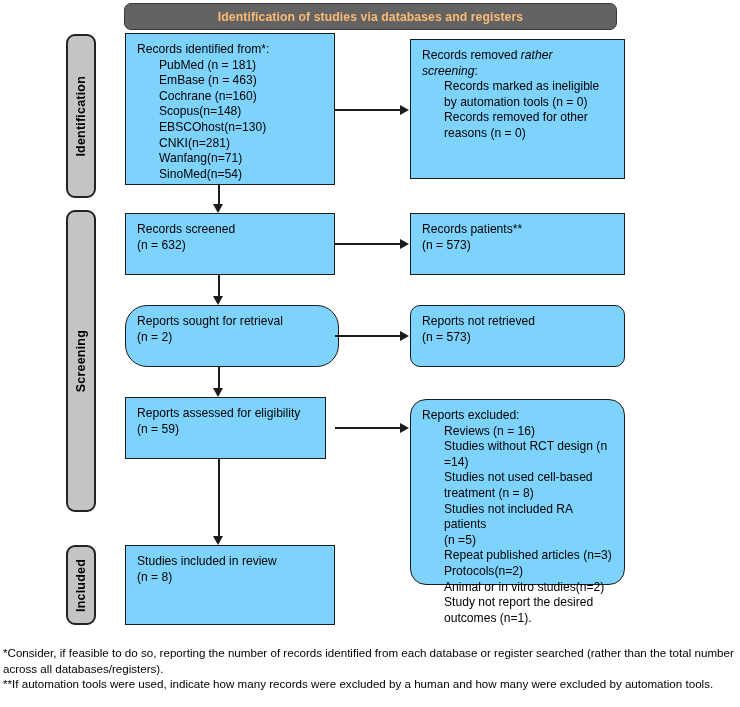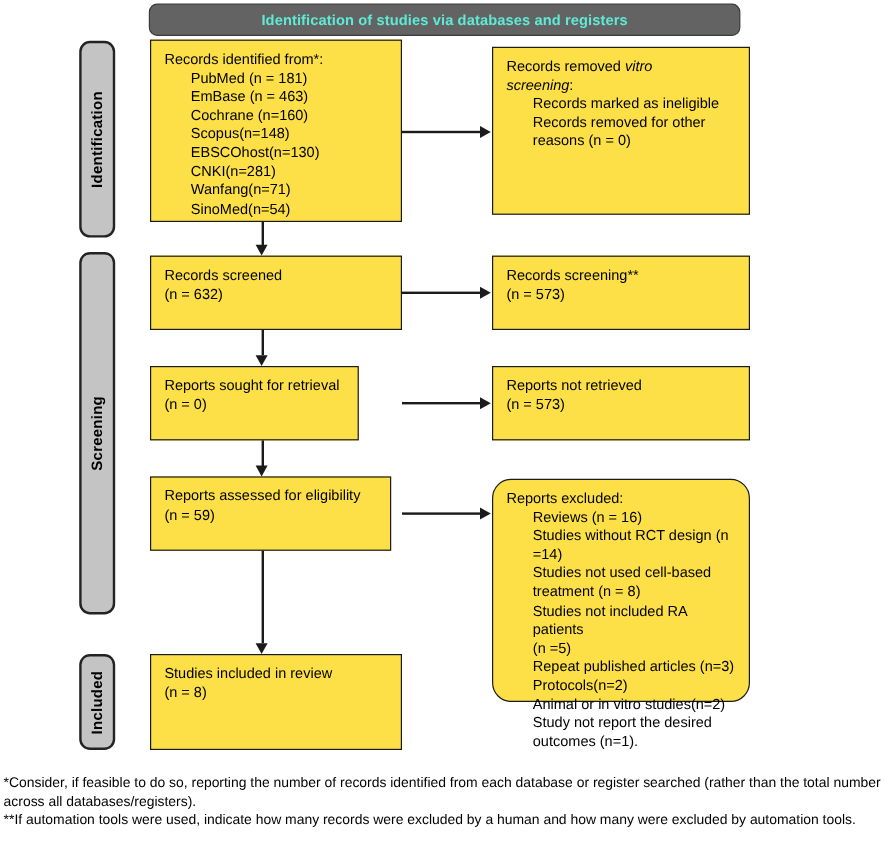--- a/index.html
+++ b/index.html
@@ -25,21 +25,21 @@
     height: 27px;
     background: #636363;
     border: 1.5px solid #3a3a3a;
     border-radius: 7px;
     box-sizing: border-box;
     display: flex;
     align-items: center;
     justify-content: center;
   }
   .banner-label {
-    color: #5eead4;
+    color: #fdba74;
     font-size: 12.2px;
     font-weight: bold;
     letter-spacing: 0.1px;
     white-space: nowrap;
   }
 
   
   .stage {
     position: absolute;
     background: #c4c4c4;
@@ -59,42 +59,42 @@
     color: #000;
     white-space: nowrap;
   }
   #stage-identification { left: 66px; top: 34px;  width: 30px; height: 164px; }
   #stage-screening      { left: 66px; top: 210px; width: 30px; height: 302px; }
   #stage-included       { left: 66px; top: 545px; width: 30px; height: 80px;  }
 
   
   .box {
     position: absolute;
-    background: #fde047;
+    background: #7dd3fc;
     border: 1.7px solid #1b1b1b;
     box-sizing: border-box;
     padding: 8px 9px 6px 11px;
     font-size: 12.1px;
     line-height: 15.6px;
   }
   .box p { margin: 0; }
   .indent { padding-left: 22px; }
   .ital { font-style: italic; }
 
   
   #box-identified      { left: 125px; top: 33px;  width: 210px; height: 152px; }
   #box-screened        { left: 125px; top: 213px; width: 210px; height: 62px;  }
-  #box-sought          { left: 125px; top: 305px; width: 174px; height: 62px;  }
+  #box-sought          { left: 125px; top: 305px; width: 214px; height: 62px; border-radius: 22px;  }
   #box-assessed        { left: 125px; top: 397px; width: 201px; height: 62px;  }
   #box-included-review { left: 125px; top: 545px; width: 210px; height: 80px;  }
 
   
   #box-removed         { left: 410px; top: 39px;  width: 215px; height: 140px; }
   #box-excluded-recs   { left: 410px; top: 213px; width: 215px; height: 62px;  }
-  #box-not-retrieved   { left: 410px; top: 305px; width: 215px; height: 62px;  }
+  #box-not-retrieved   { left: 410px; top: 305px; width: 215px; height: 62px; border-radius: 10px;  }
   #box-reports-excl    { left: 410px; top: 399px; width: 215px; height: 186px; border-radius: 16px; }
 
   
   .vline {
     position: absolute;
     width: 1.6px;
     background: #1b1b1b;
   }
   .hline {
     position: absolute;
@@ -170,40 +170,41 @@
   <p class="indent">EmBase (n = 463)</p>
   <p class="indent">Cochrane (n=160)</p>
   <p class="indent">Scopus(n=148)</p>
   <p class="indent">EBSCOhost(n=130)</p>
   <p class="indent">CNKI(n=281)</p>
   <p class="indent">Wanfang(n=71)</p>
   <p class="indent">SinoMed(n=54)</p>
 </div>
 
 <div class="box" id="box-removed">
-  <p><span>Records removed </span><span class="ital">vitro</span></p>
+  <p><span>Records removed </span><span class="ital">rather</span></p>
   <p><span class="ital">screening</span><span>:</span></p>
   <p class="indent">Records marked as ineligible</p>
+  <p class="indent">by automation tools (n = 0)</p>
   <p class="indent">Records removed for other</p>
   <p class="indent">reasons (n = 0)</p>
 </div>
 
 <div class="box" id="box-screened">
   <p>Records screened</p>
   <p>(n = 632)</p>
 </div>
 
 <div class="box" id="box-excluded-recs">
-  <p>Records screening**</p>
+  <p>Records patients**</p>
   <p>(n = 573)</p>
 </div>
 
 <div class="box" id="box-sought">
   <p>Reports sought for retrieval</p>
-  <p>(n = 0)</p>
+  <p>(n = 2)</p>
 </div>
 
 <div class="box" id="box-not-retrieved">
   <p>Reports not retrieved</p>
   <p>(n = 573)</p>
 </div>
 
 <div class="box" id="box-assessed">
   <p>Reports assessed for eligibility</p>
   <p>(n = 59)</p>

